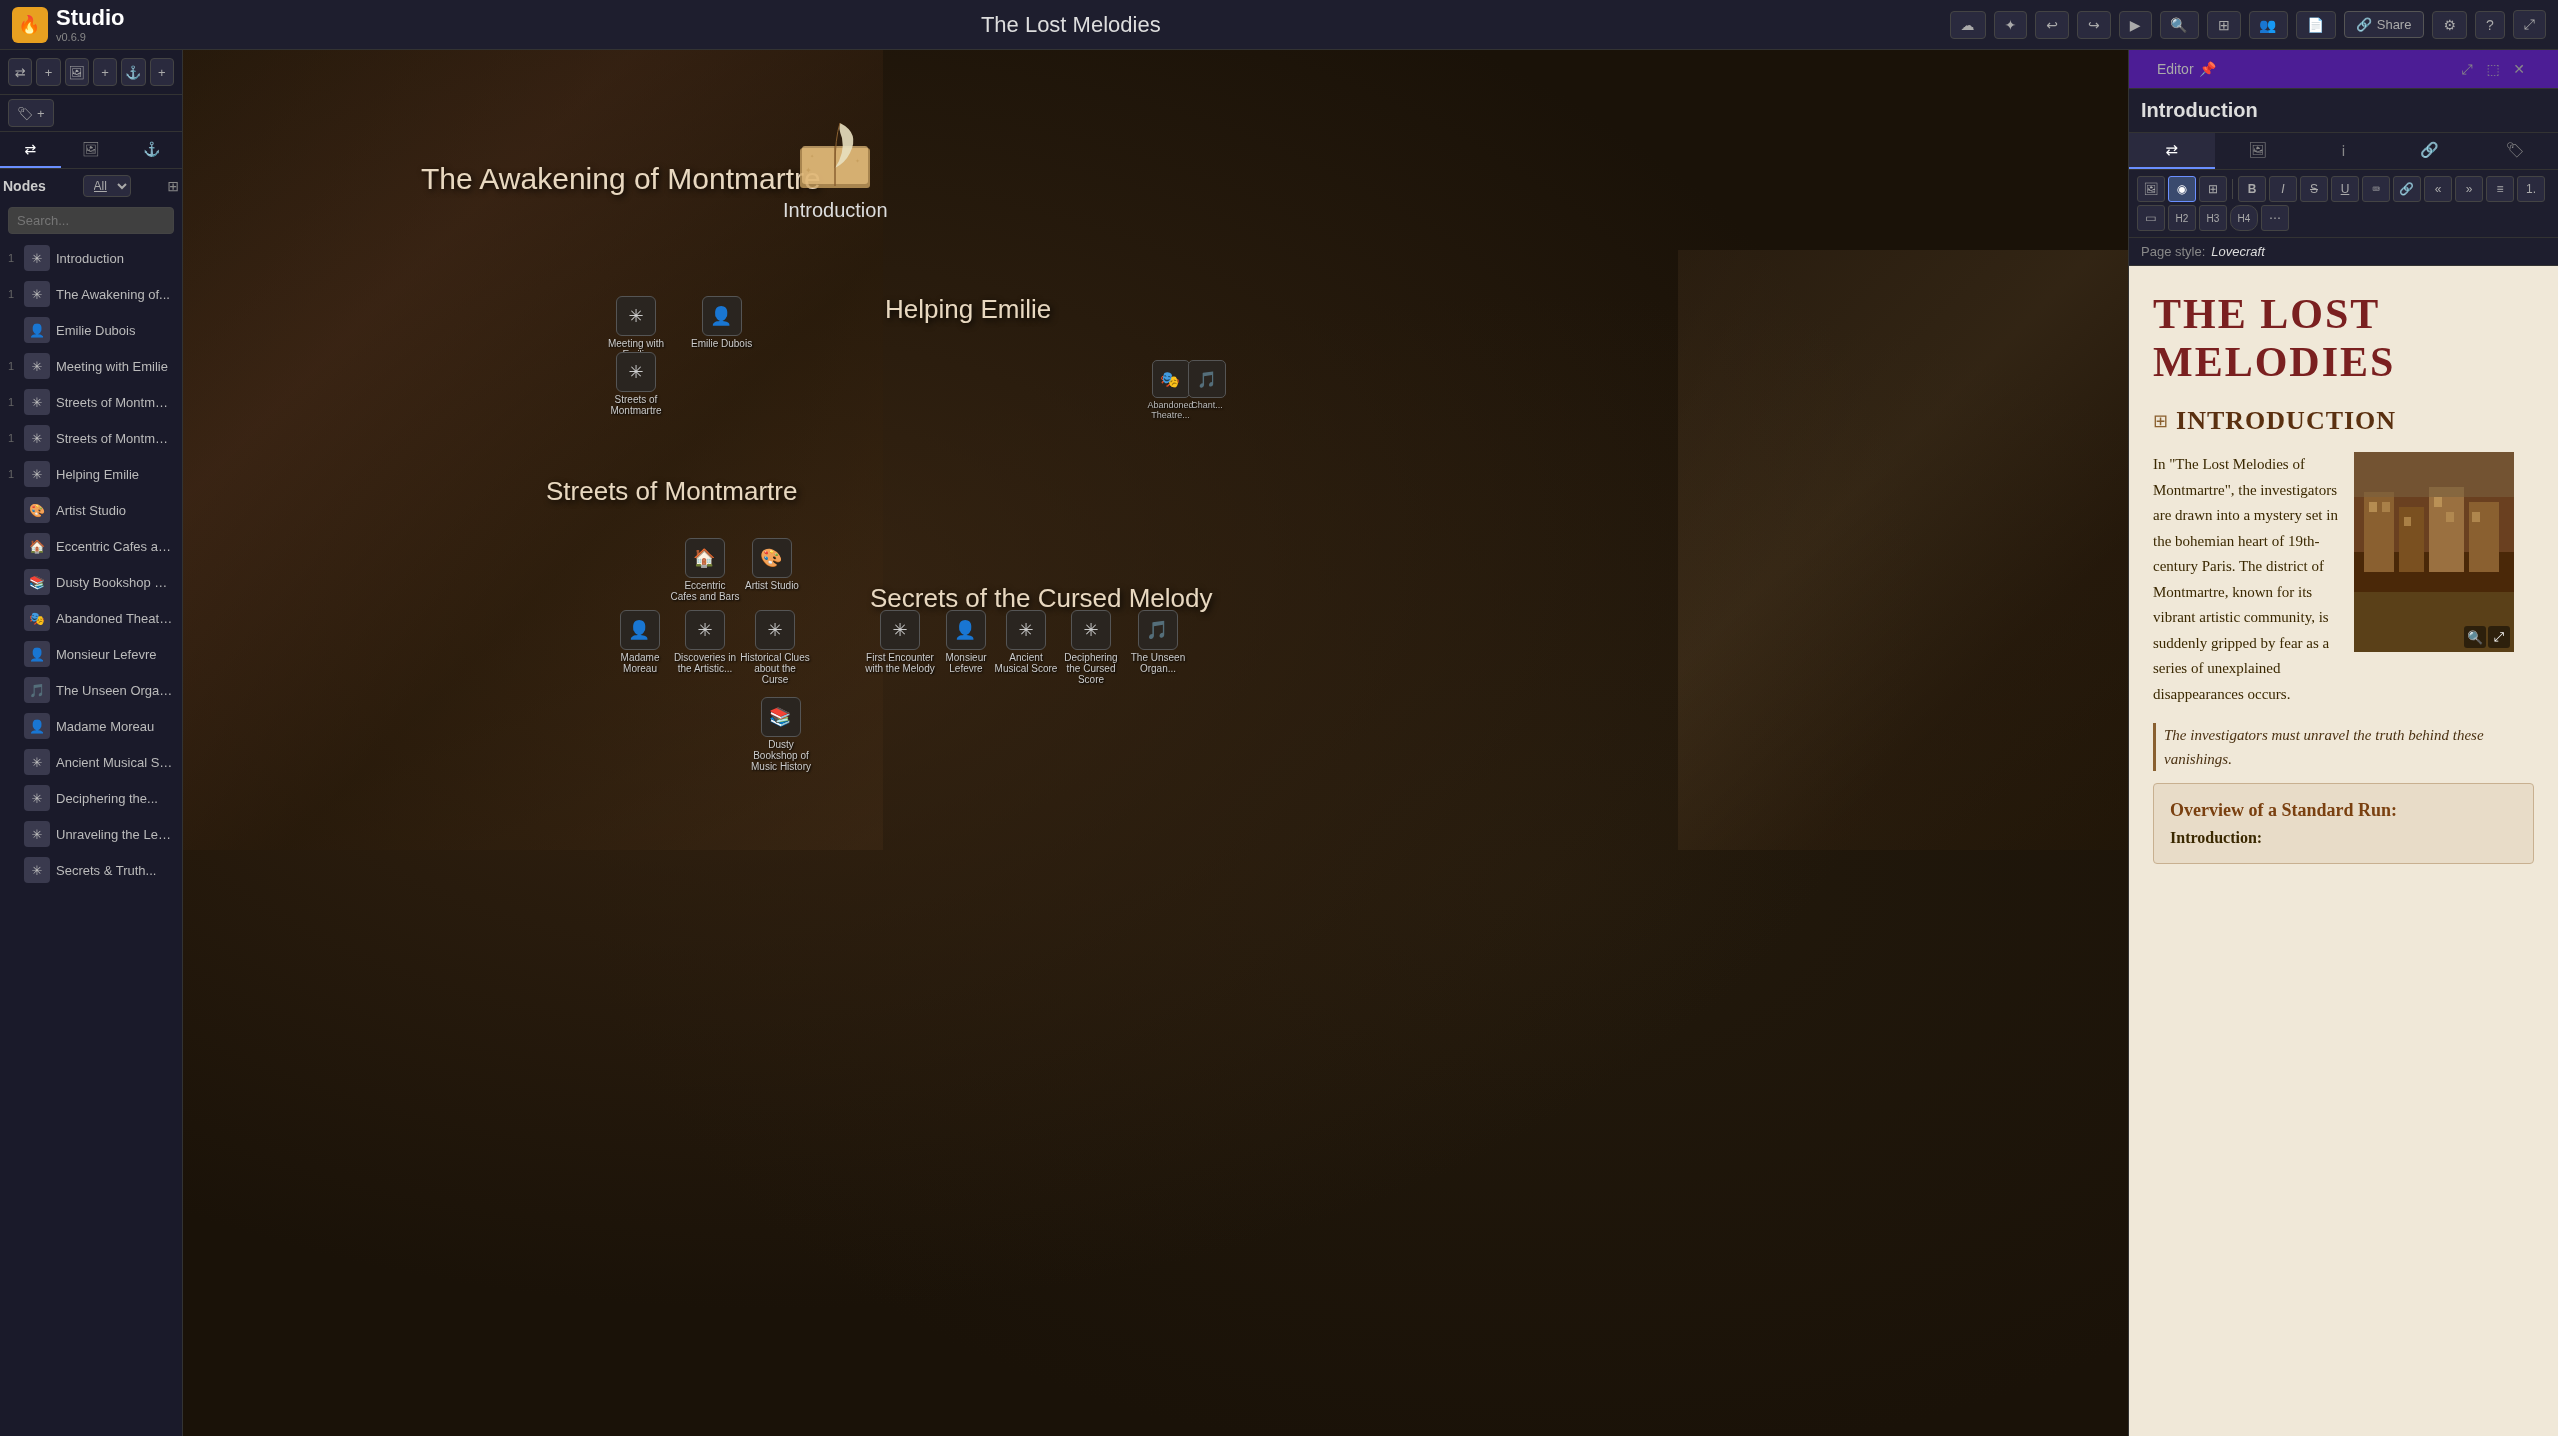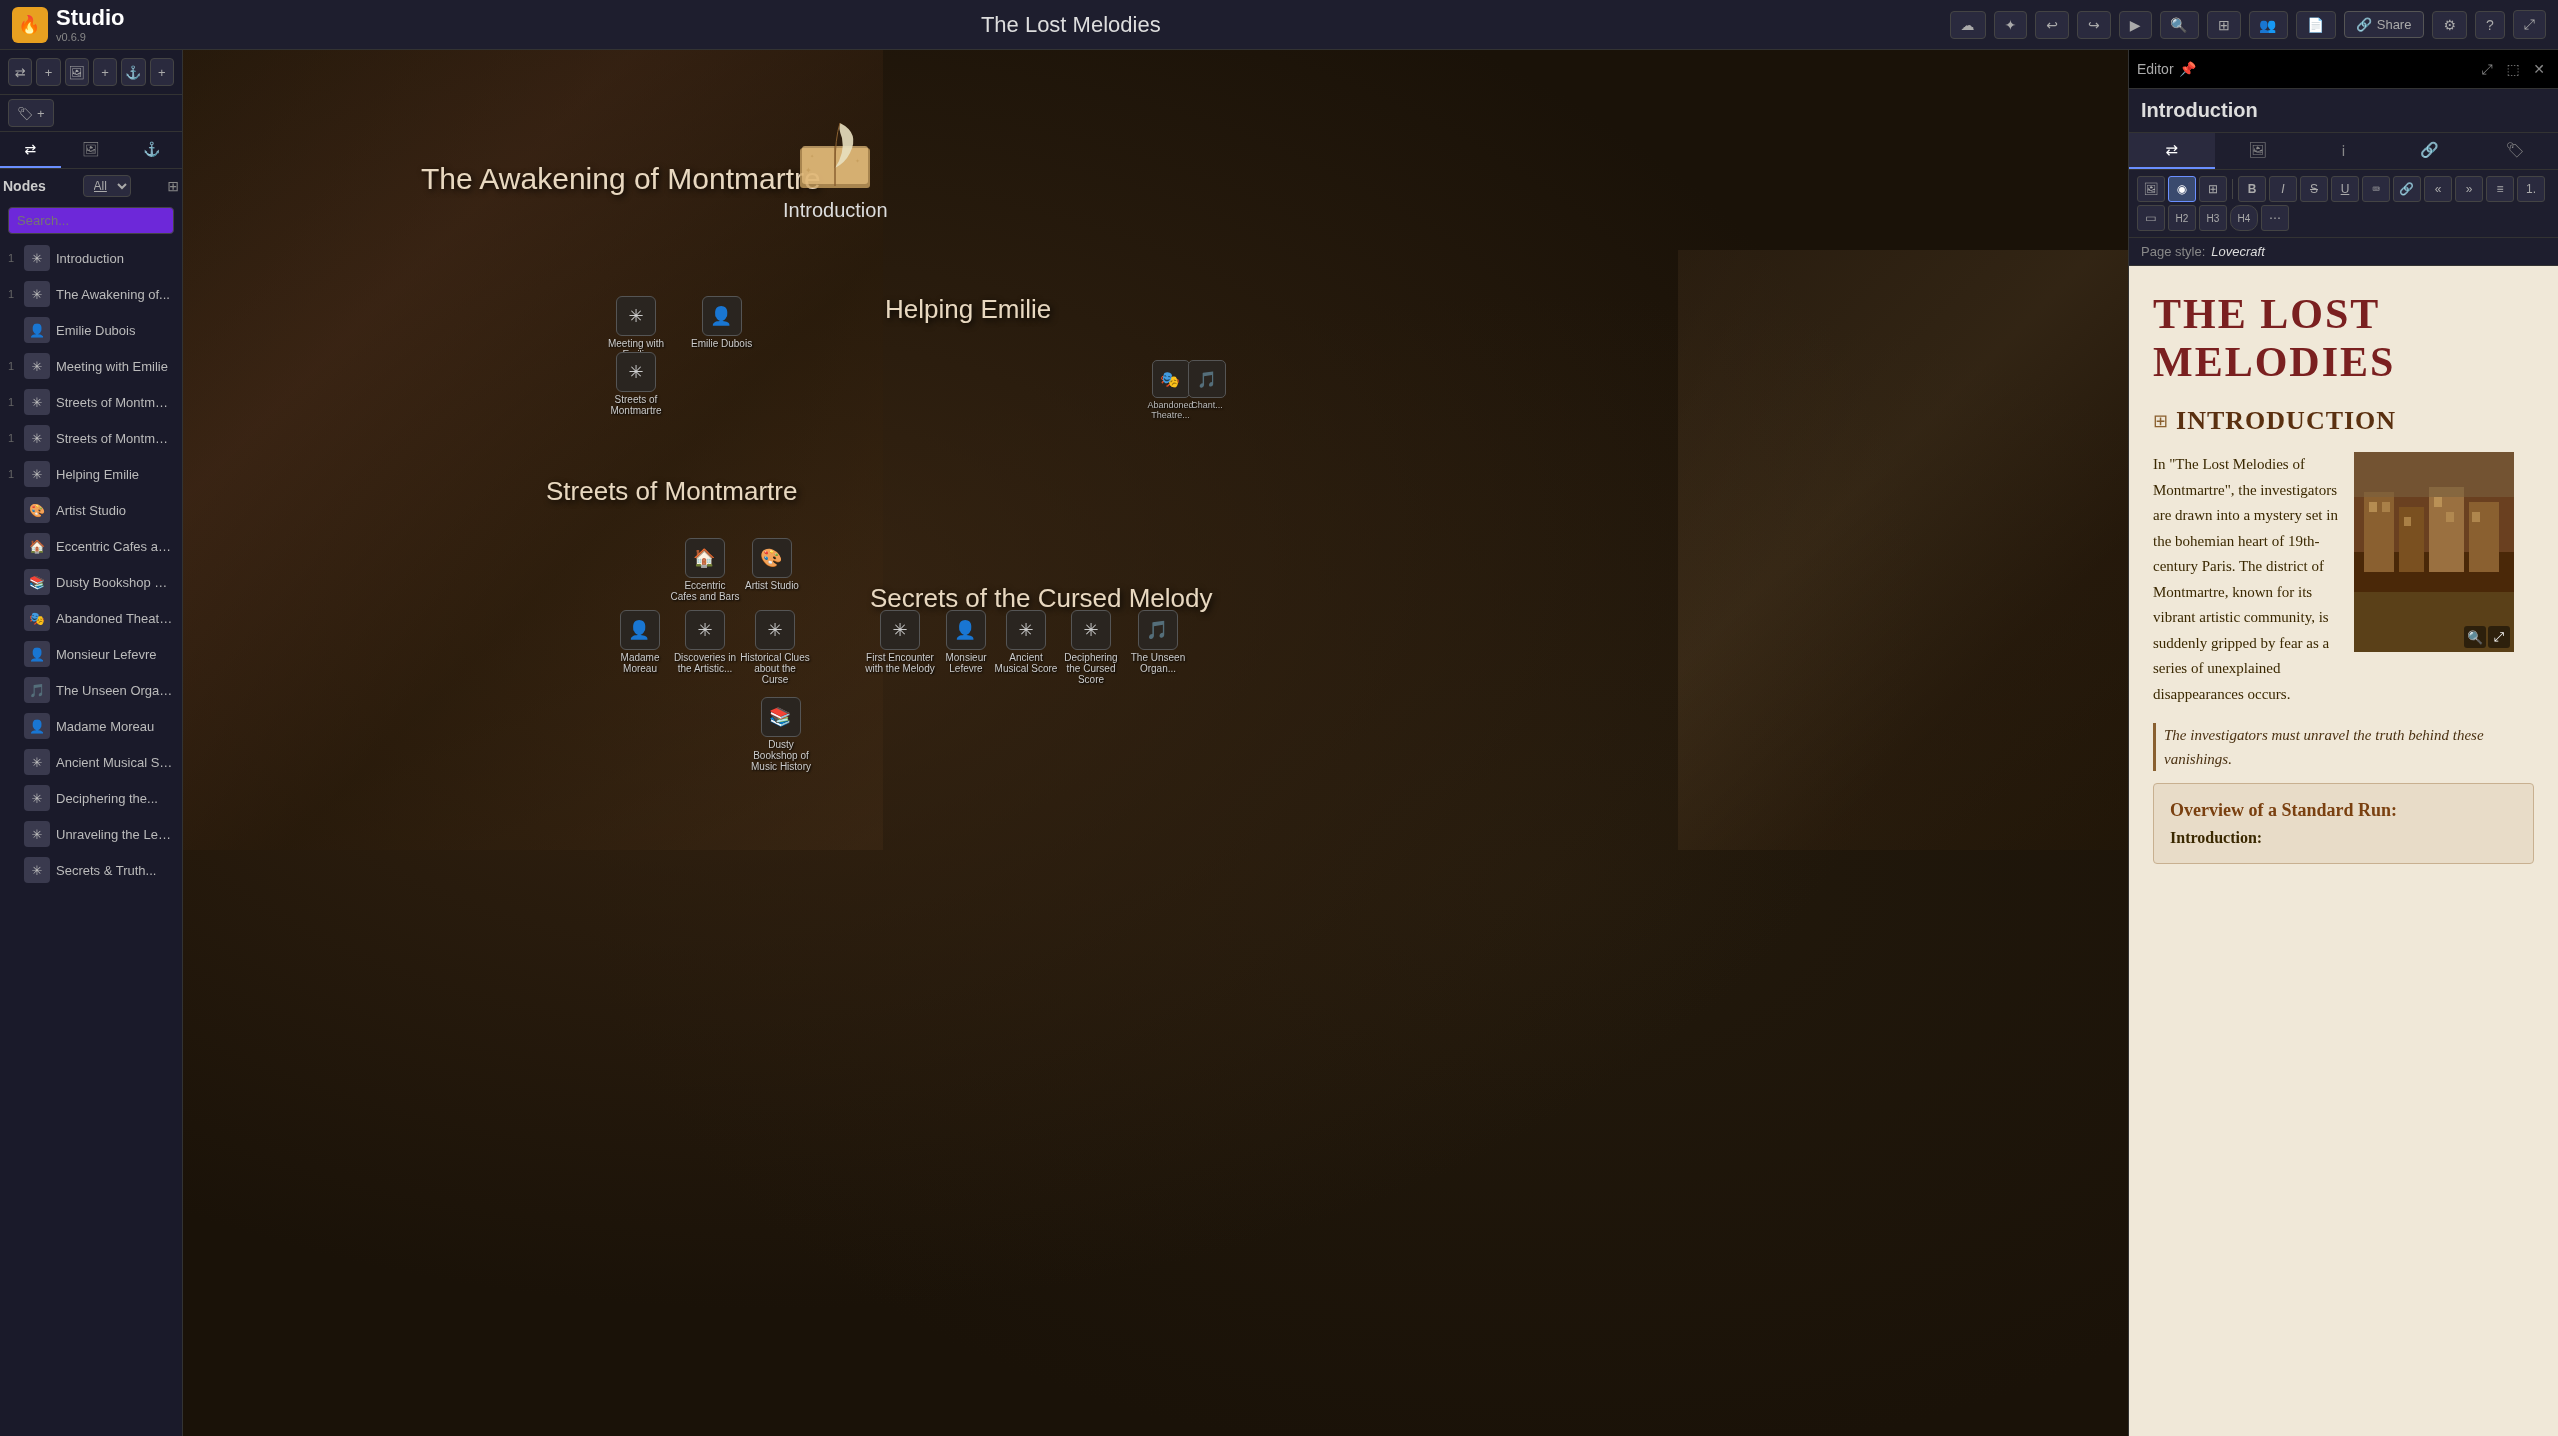--- a/index.html
+++ b/index.html
@@ -29,21 +29,21 @@
     #sidebar-top-toolbar { display: flex; align-items: center; gap: 4px; padding: 8px; border-bottom: 1px solid #333; }
     .sidebar-btn { background: #2a2a3e; border: 1px solid #444; color: #aaa; width: 28px; height: 28px; border-radius: 4px; cursor: pointer; font-size: 13px; display: flex; align-items: center; justify-content: center; }
     #sidebar-tabs { display: flex; border-bottom: 1px solid #333; }
     .sidebar-tab { flex: 1; height: 36px; display: flex; align-items: center; justify-content: center; cursor: pointer; font-size: 14px; color: #888; border-bottom: 2px solid transparent; }
     .sidebar-tab.active { color: #fff; border-bottom: 2px solid #6a8fff; }
     #nodes-header { display: flex; align-items: center; justify-content: space-between; padding: 6px 3px; }
     #nodes-label { font-size: 14px; font-weight: bold; color: #ccc; }
     #nodes-filter { background: #2a2a3e; border: 1px solid #444; color: #aaa; font-size: 12px; padding: 2px 6px; border-radius: 4px; text-decoration: underline; }
     #nodes-grid-btn { background: none; border: none; color: #888; cursor: pointer; font-size: 14px; }
     #search-container { padding: 4px 8px; }
-    #search-input { width: 100%; background: #6d28d9; border: 1px solid #444; color: #aaa; padding: 5px 8px; border-radius: 4px; font-size: 13px; }
+    #search-input { width: 100%; background: #404040; border: 1px solid #444; color: #aaa; padding: 5px 8px; border-radius: 4px; font-size: 13px; }
     #nodes-list { flex: 1; overflow-y: auto; padding: 2px 0; }
     .node-item { display: flex; align-items: center; gap: 6px; padding: 5px 8px; cursor: pointer; font-size: 13px; color: #bbb; }
     .node-num { color: #666; font-size: 11px; min-width: 10px; }
     .node-icon { width: 26px; height: 26px; border-radius: 4px; background: #3a3a4e; display: flex; align-items: center; justify-content: center; font-size: 13px; flex-shrink: 0; }
     .node-name { font-size: 13px; color: #bbb; white-space: nowrap; overflow: hidden; text-overflow: ellipsis; }
 
     
     #canvas-area { flex: 1; background: #2a2010; position: relative; overflow: hidden; }
     #canvas-bg { position: absolute; inset: 0; background: 
       radial-gradient(ellipse at 30% 40%, rgba(60,40,20,0.8) 0%, transparent 60%),
@@ -61,21 +61,21 @@
     
     #canvas-lines { position: absolute; inset: 0; pointer-events: none; }
 
     
     #intro-top-node { position: absolute; left: 600px; top: 65px; display: flex; flex-direction: column; align-items: center; }
     #intro-book-icon { width: 100px; height: 80px; display: flex; align-items: center; justify-content: center; }
     #intro-label-top { color: #ddd; font-size: 20px; margin-top: 4px; }
 
     
     #right-panel { width: 430px; background: #1e1e2e; border-left: 1px solid #333; display: flex; flex-direction: column; }
-    #panel-header { display: flex; align-items: center; justify-content: space-between; padding: 8px 8px; border-bottom: 1px solid #333; background: #000000; }
+    #panel-header { display: flex; align-items: center; justify-content: space-between; padding: 8px 28px; border-bottom: 1px solid #333; background: #4c1d95; }
     #panel-title-area { display: flex; align-items: center; gap: 6px; }
     #panel-editor-label { font-size: 14px; color: #aaa; }
     #panel-pin-icon { color: #888; font-size: 14px; cursor: pointer; }
     #panel-controls { display: flex; gap: 4px; }
     .panel-ctrl-btn { background: none; border: none; color: #888; cursor: pointer; font-size: 14px; width: 22px; height: 22px; display: flex; align-items: center; justify-content: center; }
     #panel-node-title { padding: 10px 12px; font-size: 20px; font-weight: bold; color: #ddd; border-bottom: 1px solid #333; }
     #panel-tabs-row { display: flex; border-bottom: 1px solid #333; }
     .panel-tab { flex: 1; height: 36px; display: flex; align-items: center; justify-content: center; cursor: pointer; color: #888; font-size: 15px; border-bottom: 2px solid transparent; }
     .panel-tab.active { color: #fff; border-bottom: 2px solid #6a8fff; background: #2a2a3e; }
     #panel-toolbar { display: flex; align-items: center; gap: 3px; padding: 6px 8px; border-bottom: 1px solid #333; flex-wrap: wrap; }

